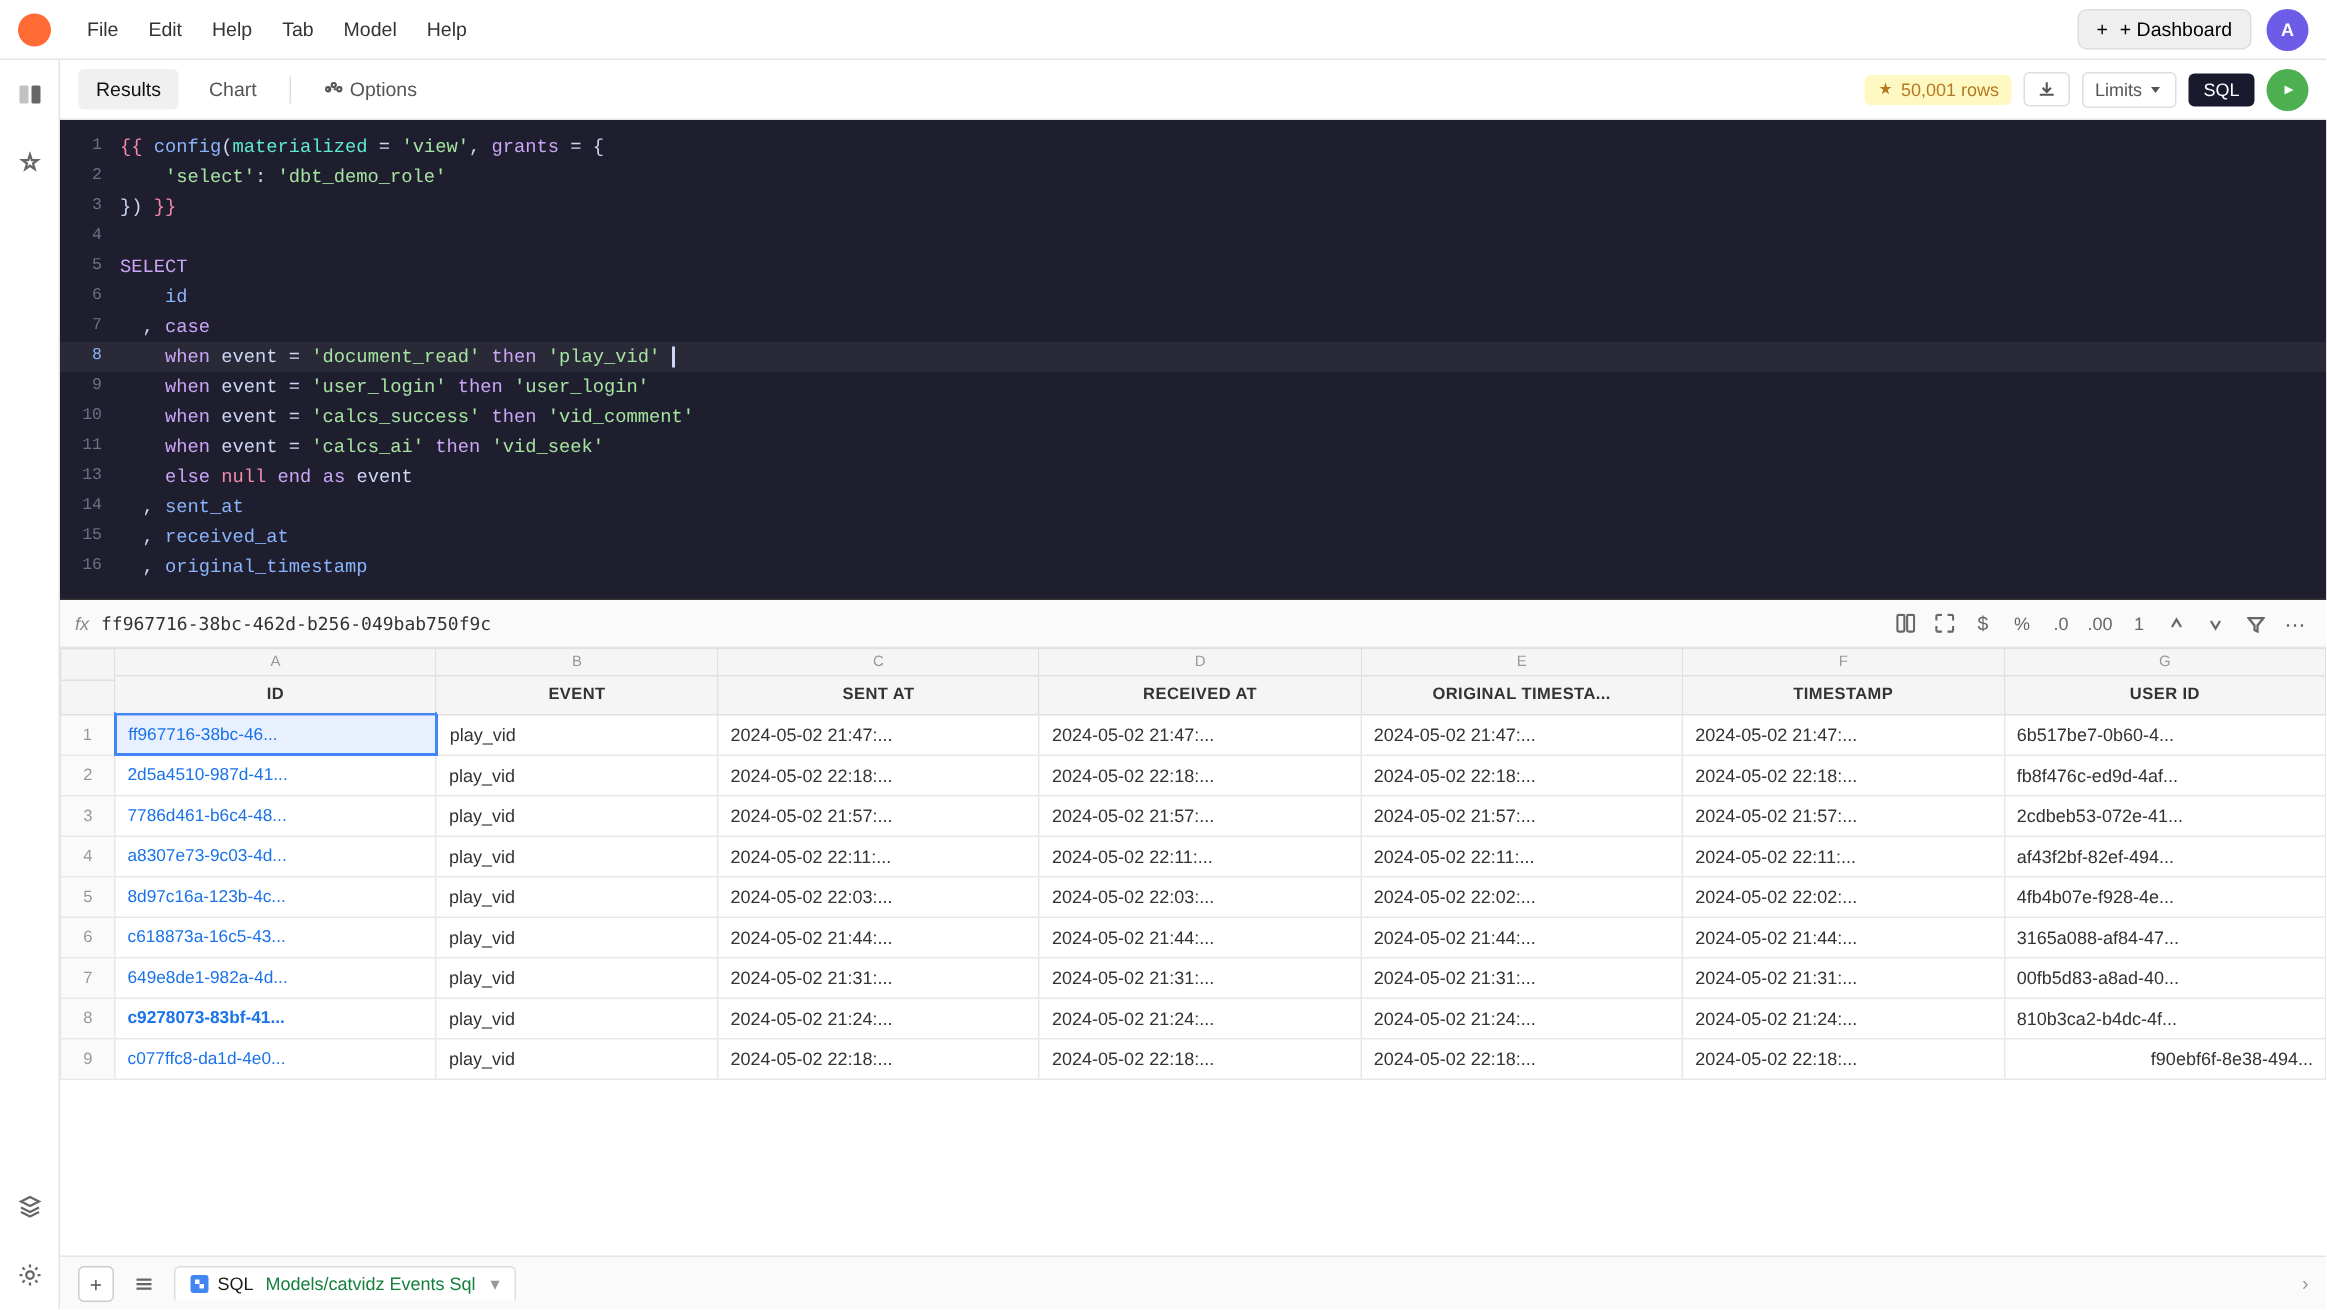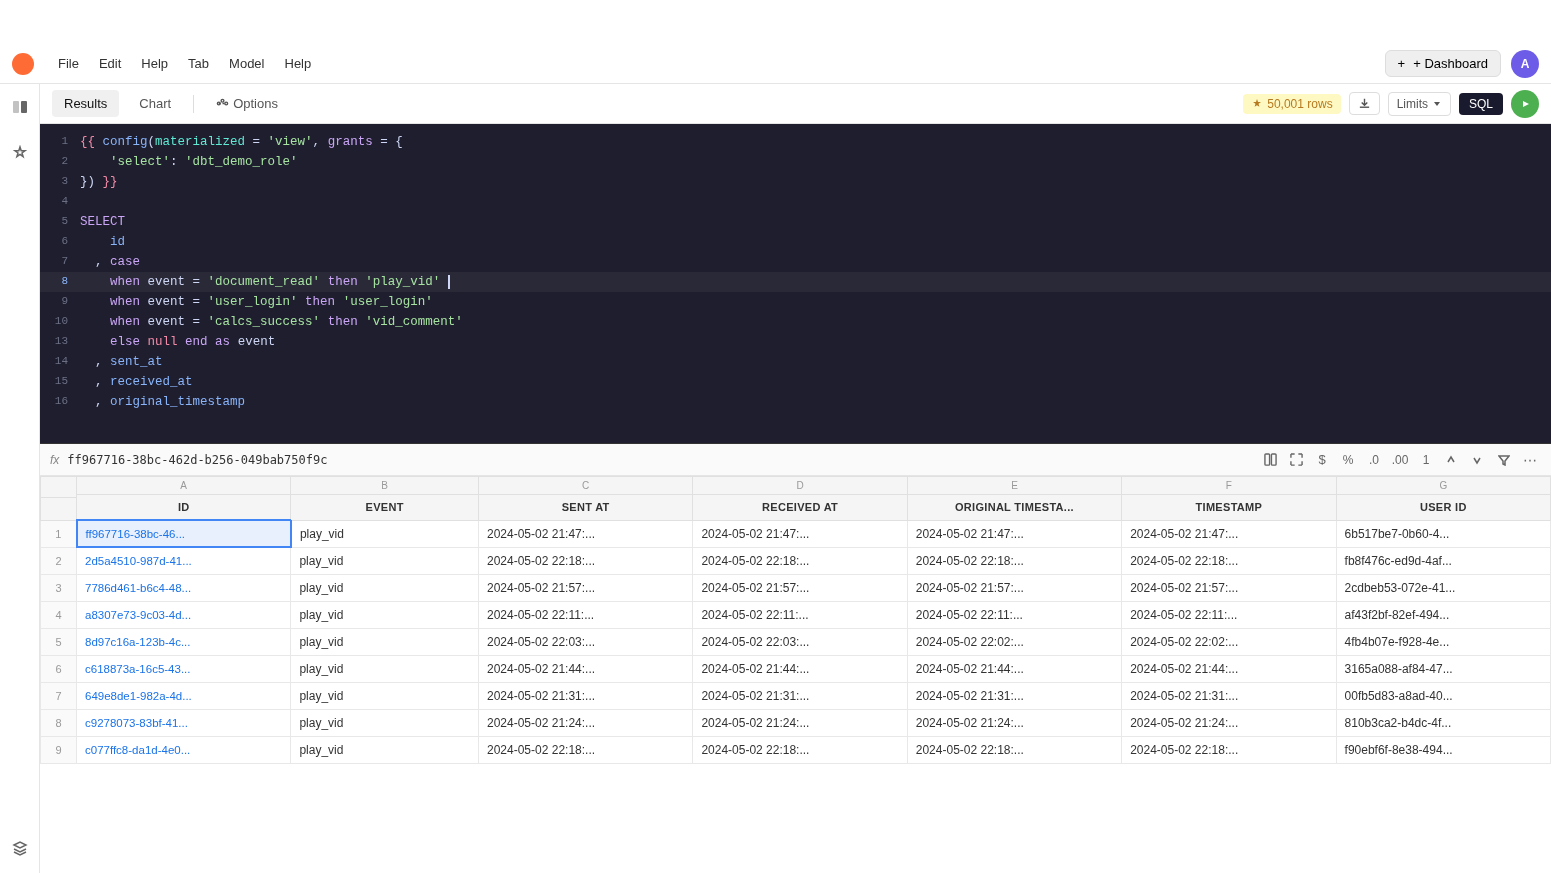--- a/index.html
+++ b/index.html
@@ -1,19 +1,19 @@
 <!DOCTYPE html>
 <html><head>
   <meta charset="utf-8">
   <style>
     * { box-sizing: border-box; margin: 0; padding: 0; }
     body { font-family: -apple-system, BlinkMacSystemFont, 'Segoe UI', sans-serif; background: #fff; color: #1a1a1a; font-size: 13px; height: 873px; overflow: hidden; }
 
     
-    .menu-bar { display: flex; align-items: center; height: 40px; padding: 0 12px; border-bottom: 1px solid #e5e5e5; gap: 16px; margin-top: 44px; }
+    .menu-bar { display: flex; align-items: center; height: 40px; padding: 0 12px; border-bottom: 1px solid #e5e5e5; gap: 16px; }
     .logo { width: 22px; height: 22px; background: #ff6b35; border-radius: 50%; flex-shrink: 0; }
     .menu-items { display: flex; gap: 4px; }
     .menu-item { padding: 4px 8px; border-radius: 4px; cursor: pointer; font-size: 13px; color: #333; }
     .menu-right { margin-left: auto; display: flex; align-items: center; gap: 10px; }
     .dashboard-btn { display: flex; align-items: center; gap: 6px; padding: 5px 12px; border: 1px solid #ddd; border-radius: 6px; cursor: pointer; font-size: 13px; }
     .avatar { width: 28px; height: 28px; background: #6c5ce7; border-radius: 50%; display: flex; align-items: center; justify-content: center; color: white; font-size: 12px; font-weight: bold; }
 
     
     .main-layout { display: flex; height: calc(873px - 40px); }
 
@@ -213,20 +213,24 @@
       <div class="code-line">
         <span class="line-num">9</span>
         <span class="line-content">    <span class="kw">when</span> <span style="color:#cdd6f4">event</span> = <span class="str">'user_login'</span> <span class="kw">then</span> <span class="str">'user_login'</span></span>
       </div>
 
       <div class="code-line">
         <span class="line-num">10</span>
         <span class="line-content">    <span class="kw">when</span> <span style="color:#cdd6f4">event</span> = <span class="str">'calcs_success'</span> <span class="kw">then</span> <span class="str">'vid_comment'</span></span>
       </div>
 
+      <div class="code-line">
+        <span class="line-num">11</span>
+        <span class="line-content">    <span class="kw">when</span> <span style="color:#cdd6f4">event</span> = <span class="str">'calcs_ai'</span> <span class="kw">then</span> <span class="str">'vid_seek'</span></span>
+      </div>
 
 
       <div class="code-line">
         <span class="line-num">13</span>
         <span class="line-content">    <span class="kw">else</span> <span style="color:#f38ba8">null</span> <span class="kw">end</span> <span class="kw">as</span> <span style="color:#cdd6f4">event</span></span>
       </div>
 
       <div class="code-line">
         <span class="line-num">14</span>
         <span class="line-content">  , <span class="fn">sent_at</span></span>
@@ -387,37 +391,37 @@
               <td class="id-col" style="max-width: 160px;">649e8de1-982a-4d...</td>
               <td style="max-width: 160px;">play_vid</td>
               <td style="max-width: 160px;">2024-05-02 21:31:...</td>
               <td style="max-width: 160px;">2024-05-02 21:31:...</td>
               <td style="max-width: 160px;">2024-05-02 21:31:...</td>
               <td style="max-width: 160px;">2024-05-02 21:31:...</td>
               <td style="max-width: 160px;">00fb5d83-a8ad-40...</td>
             </tr>
             <tr>
               <td class="row-num-cell">8</td>
-              <td class="id-col" style="max-width: 160px;">c9278073-83bf-41...</td>
+              <td class="id-col" style="max-width: 160px; font-weight: bold;">c9278073-83bf-41...</td>
               <td style="max-width: 160px;">play_vid</td>
               <td style="max-width: 160px;">2024-05-02 21:24:...</td>
               <td style="max-width: 160px;">2024-05-02 21:24:...</td>
               <td style="max-width: 160px;">2024-05-02 21:24:...</td>
               <td style="max-width: 160px;">2024-05-02 21:24:...</td>
               <td style="max-width: 160px;">810b3ca2-b4dc-4f...</td>
             </tr>
             <tr>
               <td class="row-num-cell">9</td>
               <td class="id-col" style="max-width: 160px; margin-left: 14px;">c077ffc8-da1d-4e0...</td>
               <td style="max-width: 160px;">play_vid</td>
               <td style="max-width: 160px;">2024-05-02 22:18:...</td>
               <td style="max-width: 160px;">2024-05-02 22:18:...</td>
               <td style="max-width: 160px;">2024-05-02 22:18:...</td>
               <td style="max-width: 160px;">2024-05-02 22:18:...</td>
-              <td style="max-width: 160px;">f90ebf6f-8e38-494...</td>
+              <td style="max-width: 160px; text-align: right;">f90ebf6f-8e38-494...</td>
             </tr>
           </tbody>
       </table>
     </div>
 
     <div class="bottom-bar">
       <div class="add-btn">+</div>
       <div class="tab-list-btn">
         <svg width="14" height="14" viewBox="0 0 14 14" fill="none" stroke="currentColor" stroke-width="1.5">
             <line x1="2" y1="4" x2="12" y2="4"></line>

